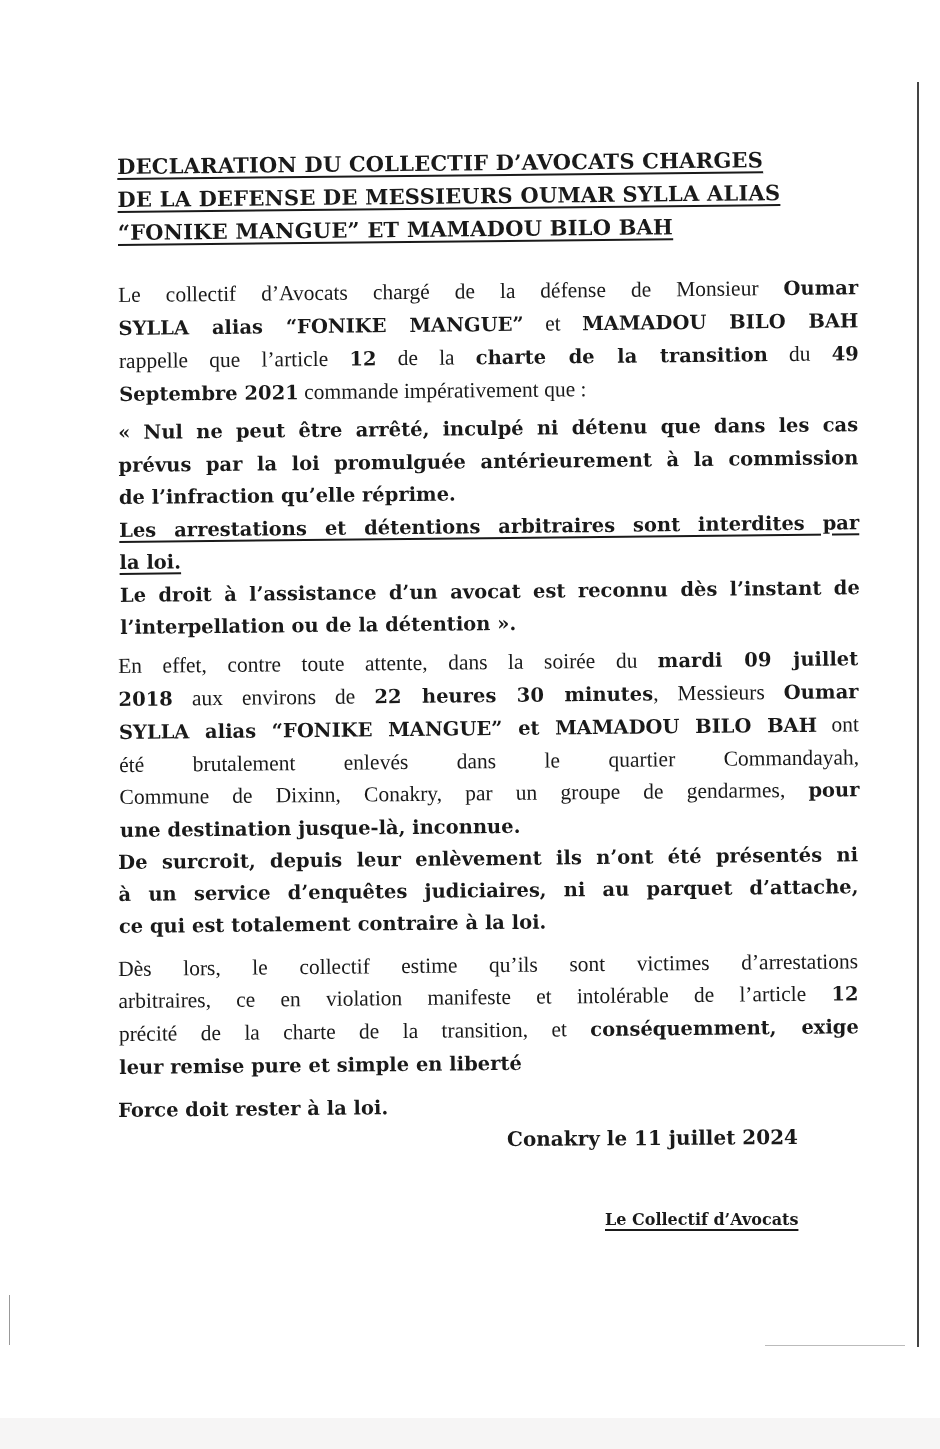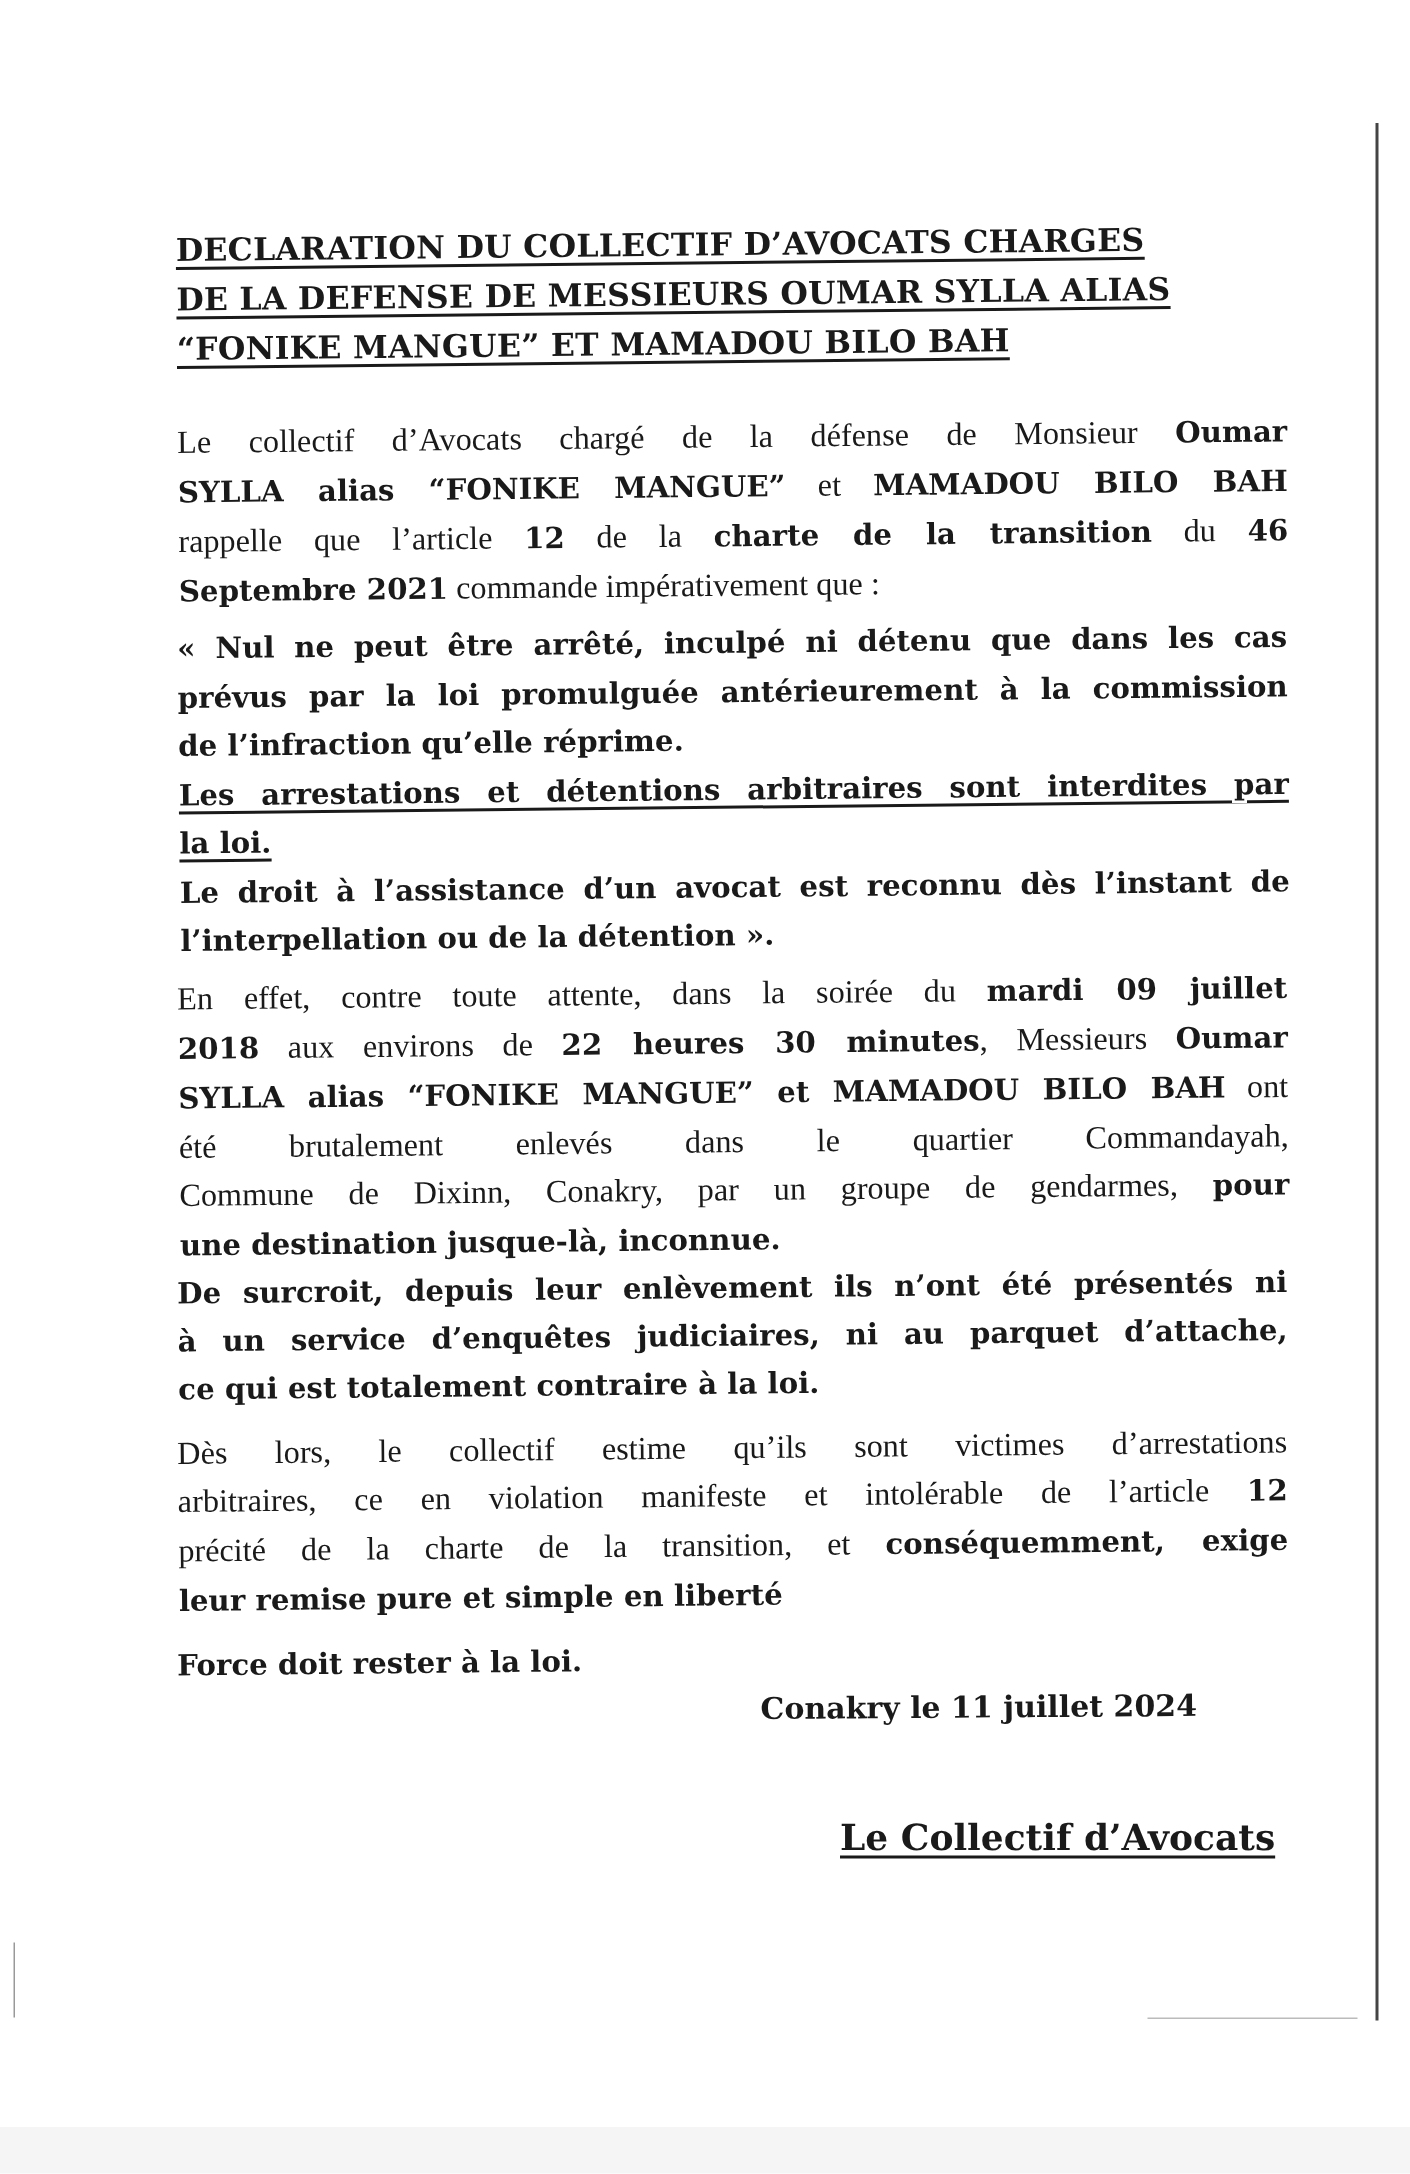--- a/index.html
+++ b/index.html
@@ -38,22 +38,22 @@
   .para .ln.last { text-align-last: left; }
   .para b { font-family: "DejaVu Serif", serif; font-size: 19.5px; font-weight: bold; }
   .quote { font-family: "DejaVu Serif", serif; font-weight: bold; font-size: 19.5px; }
   .u { text-decoration: underline; text-decoration-thickness: 2px; text-underline-offset: 4px; }
   .date-line {
     position: absolute; left: 507px; top: 1126px;
     font-family: "DejaVu Serif", serif; font-weight: bold; font-size: 20px;
     transform: rotate(-0.4deg);
   }
   .signature {
-    position: absolute; left: 560px; top: 1210px;
-    font-family: "DejaVu Serif", serif; font-weight: bold; font-size: 24px;
+    position: absolute; left: 605px; top: 1210px;
+    font-family: "DejaVu Serif", serif; font-weight: bold; font-size: 16px;
     text-decoration: underline; text-decoration-thickness: 2px; text-underline-offset: 4px;
   }
   .watermark {
     position: absolute; right: 27px; top: 1376px;
     font-family: "Liberation Sans", sans-serif; font-size: 16px; color: #2a2a2a; margin-top: 44px;
   }
   .footer-band {
     position: absolute; left: 0; top: 1418px; width: 940px; height: 31px;
     background: #f6f5f5;
   }
@@ -68,21 +68,21 @@
 
   <div class="title">
     <span class="tl"><span>DECLARATION DU COLLECTIF D’AVOCATS CHARGES</span></span>
     <span class="tl"><span>DE LA DEFENSE DE MESSIEURS OUMAR SYLLA ALIAS</span></span>
     <span class="tl"><span>“FONIKE MANGUE” ET MAMADOU BILO BAH</span></span>
   </div>
 
   <div class="para" style="top:279px;">
     <span class="ln"><span>Le collectif d’Avocats chargé de la défense de Monsieur </span><b>Oumar</b></span>
     <span class="ln"><b>SYLLA alias “FONIKE MANGUE”</b><span> et </span><b>MAMADOU BILO BAH</b></span>
-    <span class="ln"><span>rappelle que l’article </span><b>12</b><span> de la </span><b>charte de la transition</b><span> du </span><b>46</b></span>
+    <span class="ln"><span>rappelle que l’article </span><b>12</b><span> de la </span><b>charte de la transition</b><span> du </span><b>49</b></span>
     <span class="ln last"><b>Septembre 2021</b><span> commande impérativement que :</span></span>
   </div>
 
   <div class="para quote" style="top:417px; line-height:32.5px;">
     <span class="ln">« Nul ne peut être arrêté, inculpé ni détenu que dans les cas</span>
     <span class="ln">prévus par la loi promulguée antérieurement à la commission</span>
     <span class="ln last">de l’infraction qu’elle réprime.</span>
     <span class="ln u">Les arrestations et détentions arbitraires sont interdites par</span>
     <span class="ln last"><span class="u">la loi.</span></span>
     <span class="ln">Le droit à l’assistance d’un avocat est reconnu dès l’instant de</span>

